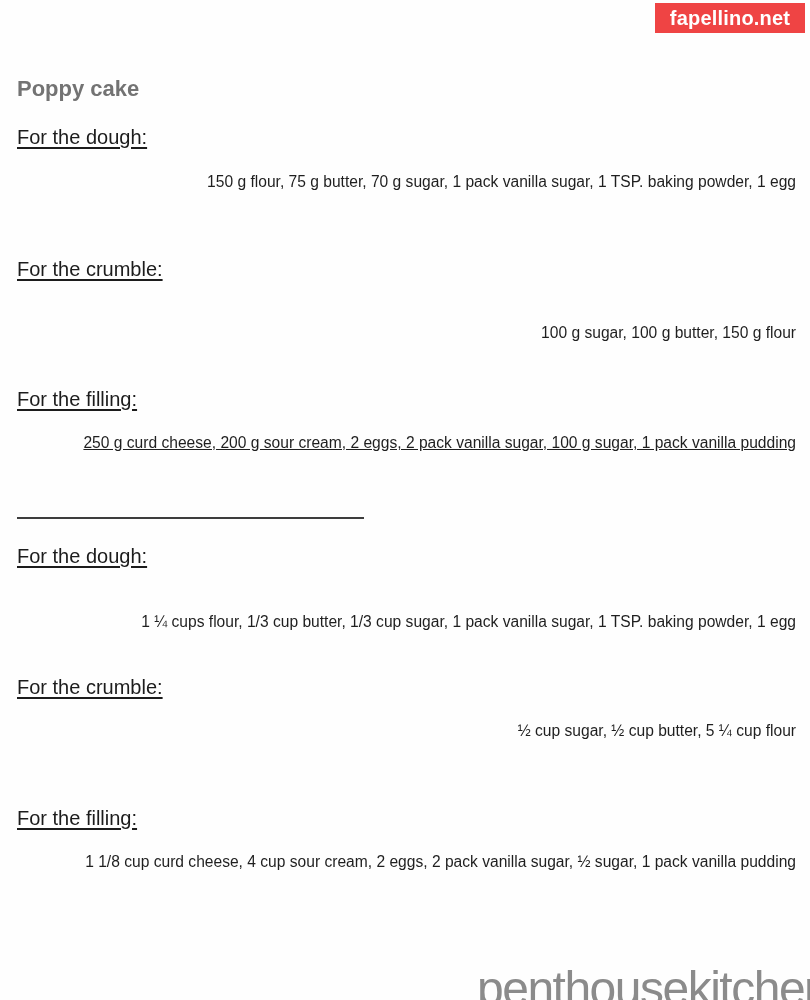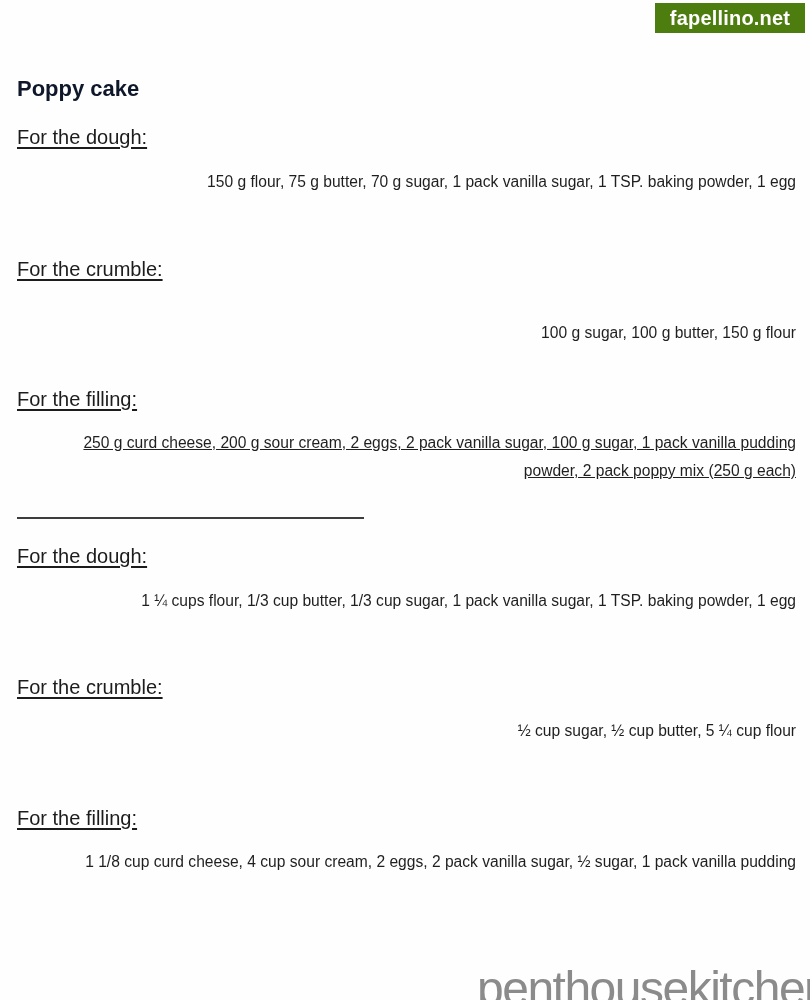--- a/index.html
+++ b/index.html
@@ -17,37 +17,37 @@
     color: #1f1f1f;
   }
   .abs { position: absolute; }
 
   
   .site-badge {
     left: 655px;
     top: 3px;
     width: 150px;
     height: 30px;
-    background: #4d7c0f;
+    background: #ef4444;
     color: #ffffff;
     font-size: 20px;
     font-weight: bold;
     display: flex;
     align-items: center;
     justify-content: center;
     letter-spacing: 0.2px;
   }
 
   
   .doc-title {
     left: 17px;
     top: 76px;
     font-size: 22px;
     font-weight: bold;
-    color: #0f172a;
+    color: #737373;
     white-space: nowrap;
   }
   .section-heading {
     left: 17px;
     font-size: 20px;
     color: #1c1c1c;
     text-decoration: underline;
     text-underline-offset: 3px;
     text-decoration-thickness: 1.5px;
     white-space: nowrap;
@@ -70,21 +70,21 @@
 
   .rule-divider {
     left: 17px;
     top: 517px;
     width: 347px;
     height: 0;
     border-top: 2px solid #3d3d3d;
   }
 
   .heading-dough-cup   { top: 545px; }
-  .para-dough-cup      { top: 587px; }
+  .para-dough-cup      { top: 608px; }
   .heading-crumble-cup { top: 676px; }
   .para-crumble-cup    { top: 717px; }
   .heading-filling-cup { top: 807px; }
   .para-filling-cup    { top: 848px; }
 
   
   .footer-watermark {
     left: 477px;
     top: 961px;
     font-size: 48px;
@@ -110,21 +110,20 @@
   </div>
 
   <div class="abs section-heading heading-crumble-metric">For the crumble:</div>
   <div class="abs para para-crumble-metric">
     <div class="line">100 g sugar, 100 g butter, 150 g flour</div>
   </div>
 
   <div class="abs section-heading heading-filling-metric">For the filling:</div>
   <div class="abs para para-filling-metric">
     <div class="line">250 g curd cheese, 200 g sour cream, 2 eggs, 2 pack vanilla sugar, 100 g sugar, 1 pack vanilla pudding</div>
-    <div class="line">powder, 2 pack poppy mix (250 g each)</div>
   </div>
 
   <div class="abs rule-divider"></div>
 
   <div class="abs section-heading heading-dough-cup">For the dough:</div>
   <div class="abs para para-dough-cup">
     <div class="line">1 ¼ cups flour, 1/3 cup butter, 1/3 cup sugar, 1 pack vanilla sugar, 1 TSP. baking powder, 1 egg</div>
   </div>
 
   <div class="abs section-heading heading-crumble-cup">For the crumble:</div>

